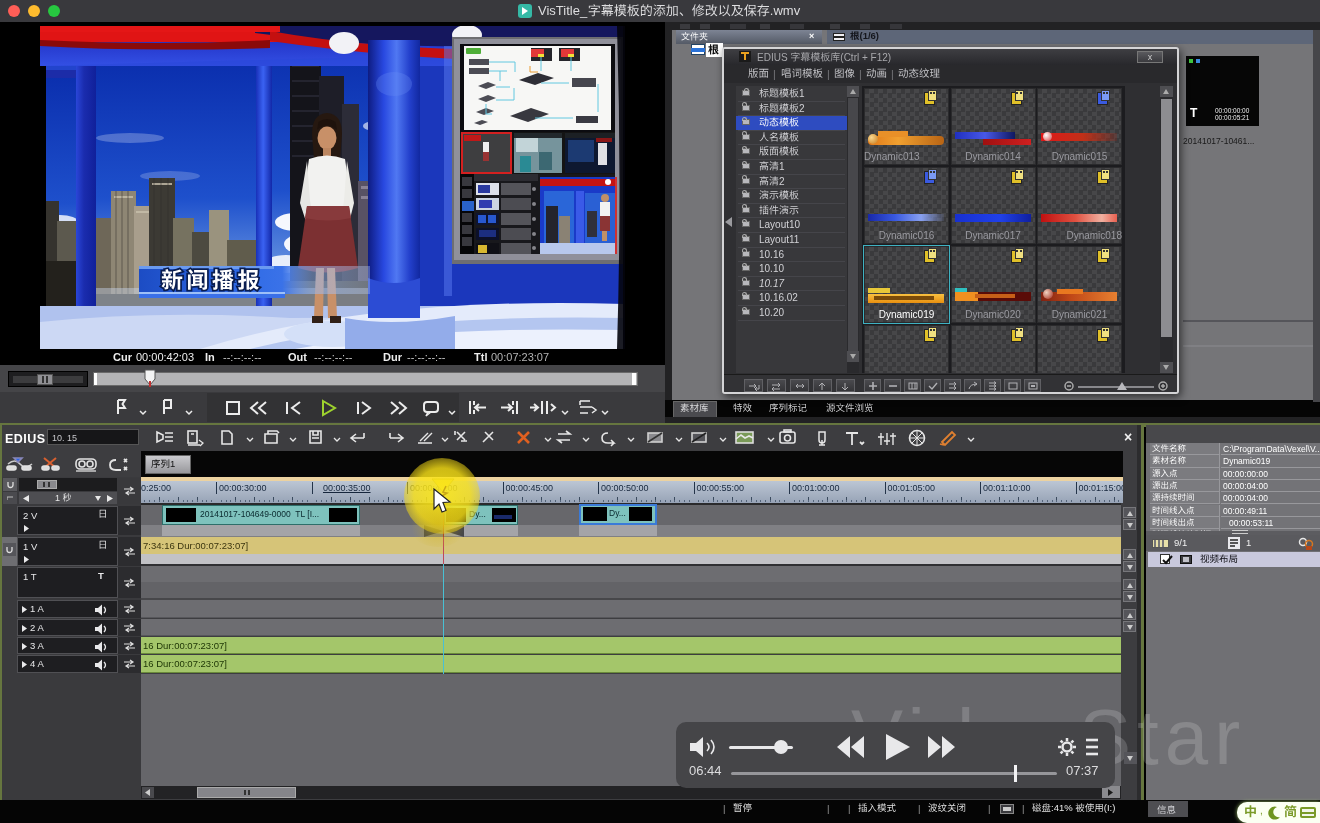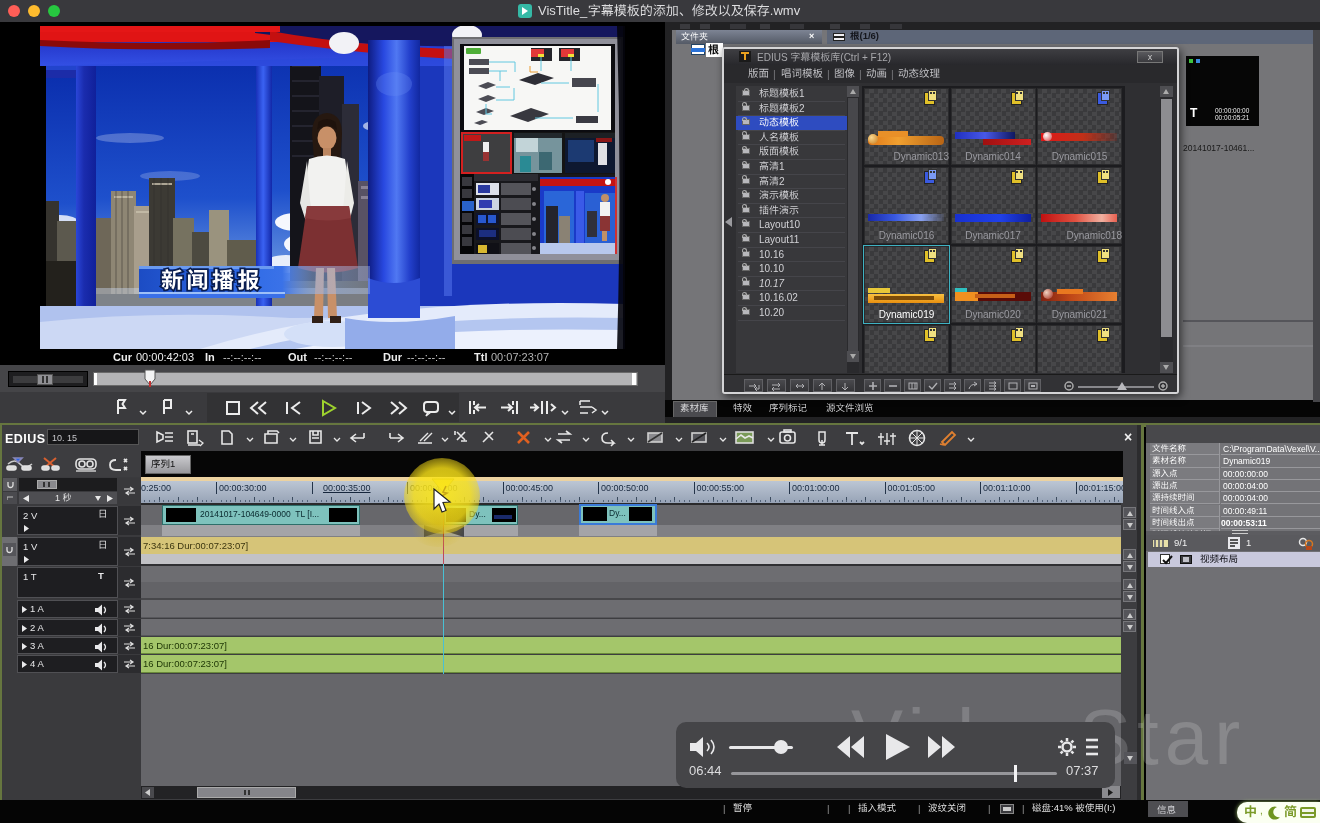--- a/index.html
+++ b/index.html
@@ -504,21 +504,21 @@
 <div class="abs" style="left:708px;top:44px;"><svg width="13" height="14" style="overflow:visible;">
         <use href="#gcjkb6839" transform="translate(0,9.5) scale(0.011,-0.011)" fill="#111"></use>
       </svg></div>
 
 <div class="abs" style="left:1186px;top:56px;width:73px;height:70px;background:#060606;">
  <div class="abs" style="left:3px;top:3px;width:4px;height:4px;background:#3ec43e;"></div>
  <div class="abs" style="left:10px;top:3px;width:4px;height:4px;background:#3a8ae0;"></div>
  <div class="abs" style="left:4px;top:50px;color:#fff;font-weight:bold;font-size:12px;">T</div>
  <div class="abs" style="left:29px;top:51px;color:#eee;font-size:6.5px;">00:00:00:00<br>00:00:05:21</div>
 </div>
-<div class="abs" style="left:1183px;top:143px;color:#1a1a1a;font-size:8.5px;">20141017-10461...</div>
+<div class="abs" style="left:1183px;top:136px;color:#1a1a1a;font-size:8.5px;">20141017-10461...</div>
 <div class="abs" style="left:1183px;top:320px;width:137px;height:2px;background:#55555a;"></div>
 <div class="abs" style="left:1183px;top:345px;width:137px;height:2px;background:#808084;"></div>
 
 <div class="abs" style="left:665px;top:400px;width:655px;height:17px;background:#050505;color:#d8d8da;font-size:9.5px;">
  <div class="abs" style="left:8px;top:1px;width:44px;height:16px;background:#4a4a4e;border:1px solid #666;border-bottom:0;"></div>
       <div class="abs" style="left:15px;top:3px;"><svg width="30" height="12" style="overflow:visible;">
           <use href="#gcjk7d20" transform="translate(0,8.2) scale(0.0095,-0.0095)" fill="#e0e0e2"></use>
           <use href="#gcjk6750" transform="translate(9.5,8.2) scale(0.0095,-0.0095)" fill="#e0e0e2"></use>
           <use href="#gcjk5e93" transform="translate(19,8.2) scale(0.0095,-0.0095)" fill="#e0e0e2"></use>
         </svg></div>
@@ -740,21 +740,21 @@
 
  <div id="vgrid" class="abs" style="left:138px;top:37px;width:263px;height:287px;background:#1c1c1f;overflow:hidden;">
         <div class="abs" style="left:2px;top:2px;width:85px;height:77px;background:repeating-conic-gradient(#474749 0% 25%, #3a3a3c 0% 50%);background-size:9px 9px;border:1px solid #2a2a2c;"></div>
         <div class="abs" style="left:62px;top:6px;width:11px;height:13px;background:#e0c028;border:1px solid #222;"></div>
         <div class="abs" style="left:66px;top:4px;width:9px;height:11px;background:#f0e080;border:1px solid #333;"></div>
         <div class="abs" style="left:67.5px;top:6px;width:2px;height:2px;background:#333;"></div>
         <div class="abs" style="left:71px;top:6px;width:2px;height:2px;background:#333;"></div>
         <div class="abs" style="left:6px;top:50px;width:76px;height:9px;background:linear-gradient(90deg,#e07818,#f0a030 40%,#b86414);border-radius:4px;"></div>
         <div class="abs" style="left:16px;top:45px;width:30px;height:6px;background:#e89028;"></div>
         <div class="abs" style="left:6px;top:48px;width:10px;height:10px;border-radius:50%;background:radial-gradient(circle at 35% 35%,#f8d890,#c87818);"></div>
-        <div class="abs" style="left:2px;top:65px;width:85px;text-align:right;color:#9a9aa0;font-size:10px;">Dynamic013</div>
+        <div class="abs" style="left:2px;top:65px;width:85px;text-align:left;color:#9a9aa0;font-size:10px;">Dynamic013</div>
         <div class="abs" style="left:88.5px;top:2px;width:85px;height:77px;background:repeating-conic-gradient(#474749 0% 25%, #3a3a3c 0% 50%);background-size:9px 9px;border:1px solid #2a2a2c;"></div>
         <div class="abs" style="left:148.5px;top:6px;width:11px;height:13px;background:#e0c028;border:1px solid #222;"></div>
         <div class="abs" style="left:152.5px;top:4px;width:9px;height:11px;background:#f0e080;border:1px solid #333;"></div>
         <div class="abs" style="left:154px;top:6px;width:2px;height:2px;background:#333;"></div>
         <div class="abs" style="left:157.5px;top:6px;width:2px;height:2px;background:#333;"></div>
         <div class="abs" style="left:92.5px;top:46px;width:60px;height:7px;background:linear-gradient(90deg,#2030c0,#4858e8 50%,#101860);"></div>
         <div class="abs" style="left:120.5px;top:53px;width:48px;height:6px;background:linear-gradient(90deg,#a01010,#d02020);"></div>
         <div class="abs" style="left:88.5px;top:65px;width:85px;text-align:center;color:#9a9aa0;font-size:10px;">Dynamic014</div>
         <div class="abs" style="left:175px;top:2px;width:85px;height:77px;background:repeating-conic-gradient(#474749 0% 25%, #3a3a3c 0% 50%);background-size:9px 9px;border:1px solid #2a2a2c;"></div>
         <div class="abs" style="left:235px;top:6px;width:11px;height:13px;background:#3a5ae0;border:1px solid #222;"></div>
@@ -1708,21 +1708,21 @@
         <div class="abs" style="left:0;top:73.8px;width:70px;height:12.3px;background:#7b7b7f;border-bottom:1px solid #98989c;border-right:1px solid #98989c;overflow:hidden;">
           <div class="abs" style="left:2px;top:1px;"><svg width="44" height="11" style="overflow:visible;">
               <use href="#gcjk65f6" transform="translate(0,7.3) scale(0.0085,-0.0085)" fill="#fff"></use>
               <use href="#gcjk95f4" transform="translate(8.5,7.3) scale(0.0085,-0.0085)" fill="#fff"></use>
               <use href="#gcjk7ebf" transform="translate(17,7.3) scale(0.0085,-0.0085)" fill="#fff"></use>
               <use href="#gcjk51fa" transform="translate(25.5,7.3) scale(0.0085,-0.0085)" fill="#fff"></use>
               <use href="#gcjk70b9" transform="translate(34,7.3) scale(0.0085,-0.0085)" fill="#fff"></use>
             </svg></div>
         </div>
         <div class="abs" style="left:71px;top:73.8px;width:99px;height:12.3px;background:#737377;border-bottom:1px solid #98989c;">
-          <span class="abs" style="left:0;top:1px;font-weight:bold;">00:00:53:11</span>
+          <span class="abs" style="left:8px;top:1px;">00:00:53:11</span>
         </div>
         <div class="abs" style="left:0;top:86.1px;width:70px;height:12.3px;background:#7b7b7f;border-bottom:1px solid #98989c;border-right:1px solid #98989c;overflow:hidden;">
           <div class="abs" style="left:2px;top:1px;"><svg width="61" height="11" style="overflow:visible;">
               <use href="#gcjk65f6" transform="translate(0,7.3) scale(0.0085,-0.0085)" fill="#fff"></use>
               <use href="#gcjk95f4" transform="translate(8.5,7.3) scale(0.0085,-0.0085)" fill="#fff"></use>
               <use href="#gcjk7ebf" transform="translate(17,7.3) scale(0.0085,-0.0085)" fill="#fff"></use>
               <use href="#gcjk6301" transform="translate(25.5,7.3) scale(0.0085,-0.0085)" fill="#fff"></use>
               <use href="#gcjk7eed" transform="translate(34,7.3) scale(0.0085,-0.0085)" fill="#fff"></use>
               <use href="#gcjk65f6" transform="translate(42.5,7.3) scale(0.0085,-0.0085)" fill="#fff"></use>
               <use href="#gcjk95f4" transform="translate(51,7.3) scale(0.0085,-0.0085)" fill="#fff"></use>

